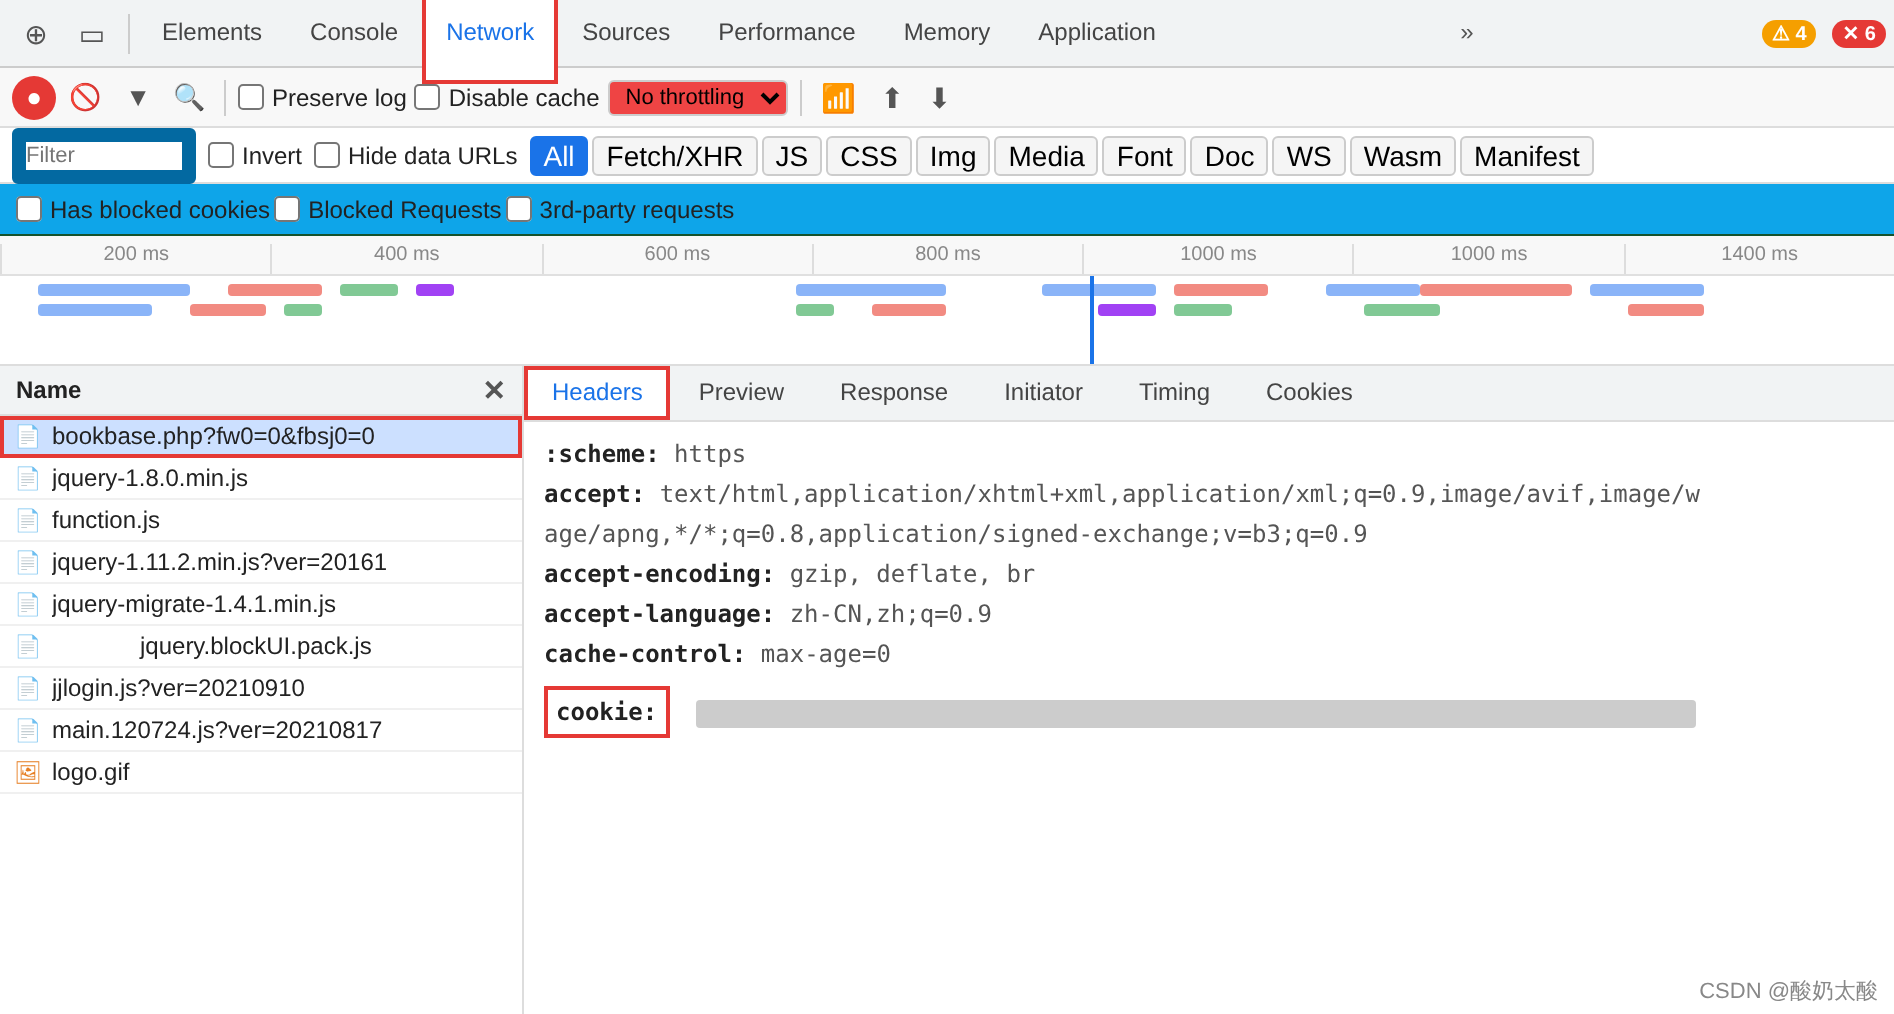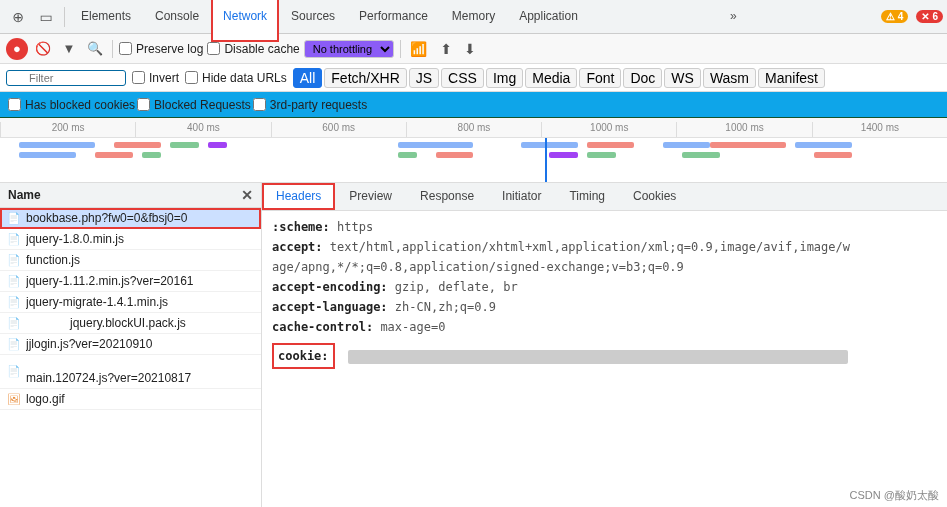--- a/index.html
+++ b/index.html
@@ -64,40 +64,40 @@
       font-size: 13px; color: #555;
     }
     .toolbar-btn.red { background: #e53935; color: #fff; }
     .toolbar-sep { width: 1px; height: 18px; background: #ccc; margin: 0 2px; }
     .checkbox-label {
       display: flex; align-items: flex-start; gap: 4px; font-size: 12px; cursor: pointer;
       white-space: nowrap;
     }
     .checkbox-label input { cursor: pointer; }
     .throttle-select {
-      font-size: 11px; border: 1px solid #ccc; background: #8b5cf6;
+      font-size: 11px; border: 1px solid #ccc; background: #ef4444;
       padding: 1px 4px; border-radius: 3px; cursor: pointer;
     }
     .toolbar-icon-btn {
       font-size: 14px; color: #555; cursor: pointer; padding: 0 4px;
     }
 
     
     .filter-row {
       display: flex;
       align-items: center;
       background: #fff;
       border-bottom: 1px solid #ddd;
       height: 28px;
       padding: 0 6px;
       gap: 6px;
     }
     .filter-input {
-      border: 1px solid #0369a1; border-radius: 3px;
-      padding: 1px 22px; font-size: 11px; width: 120px;
+      border: 7px solid #0369a1; border-radius: 3px;
+      padding: 1px 0; font-size: 11px; width: 92px;
     }
     .filter-type-btn {
       font-size: 14px; padding: 1px 6px; border: 1px solid #ccc;
       border-radius: 3px; cursor: pointer; background: #f5f5f5;
       white-space: nowrap;
     }
     .filter-type-btn.active { background: #1a73e8; color: #fff; border-color: #1a73e8; }
     .filter-types { display: flex; gap: 2px; }
 
     
@@ -429,21 +429,21 @@
         <div class="file-item">
           <span class="file-icon blue">📄</span>
           <span style="overflow: hidden; text-overflow: ellipsis; white-space: nowrap; padding-left: 44px;">jquery.blockUI.pack.js</span>
         </div>
         <div class="file-item">
           <span class="file-icon blue">📄</span>
           <span style="overflow: hidden; text-overflow: ellipsis; white-space: nowrap;">jjlogin.js?ver=20210910</span>
         </div>
         <div class="file-item">
           <span class="file-icon blue">📄</span>
-          <span style="overflow: hidden; text-overflow: ellipsis; white-space: nowrap; margin-top: 13px;">main.120724.js?ver=20210817</span>
+          <span style="overflow: hidden; text-overflow: ellipsis; white-space: nowrap;">main.120724.js?ver=20210817</span>
         </div>
         <div class="file-item">
           <span class="file-icon orange">🖼</span>
           <span style="overflow: hidden; text-overflow: ellipsis; white-space: nowrap;">logo.gif</span>
         </div>
       </div>
   </div>
 
   <div class="right-panel">
     <div class="detail-tabs" id="detail-tabs-container">

